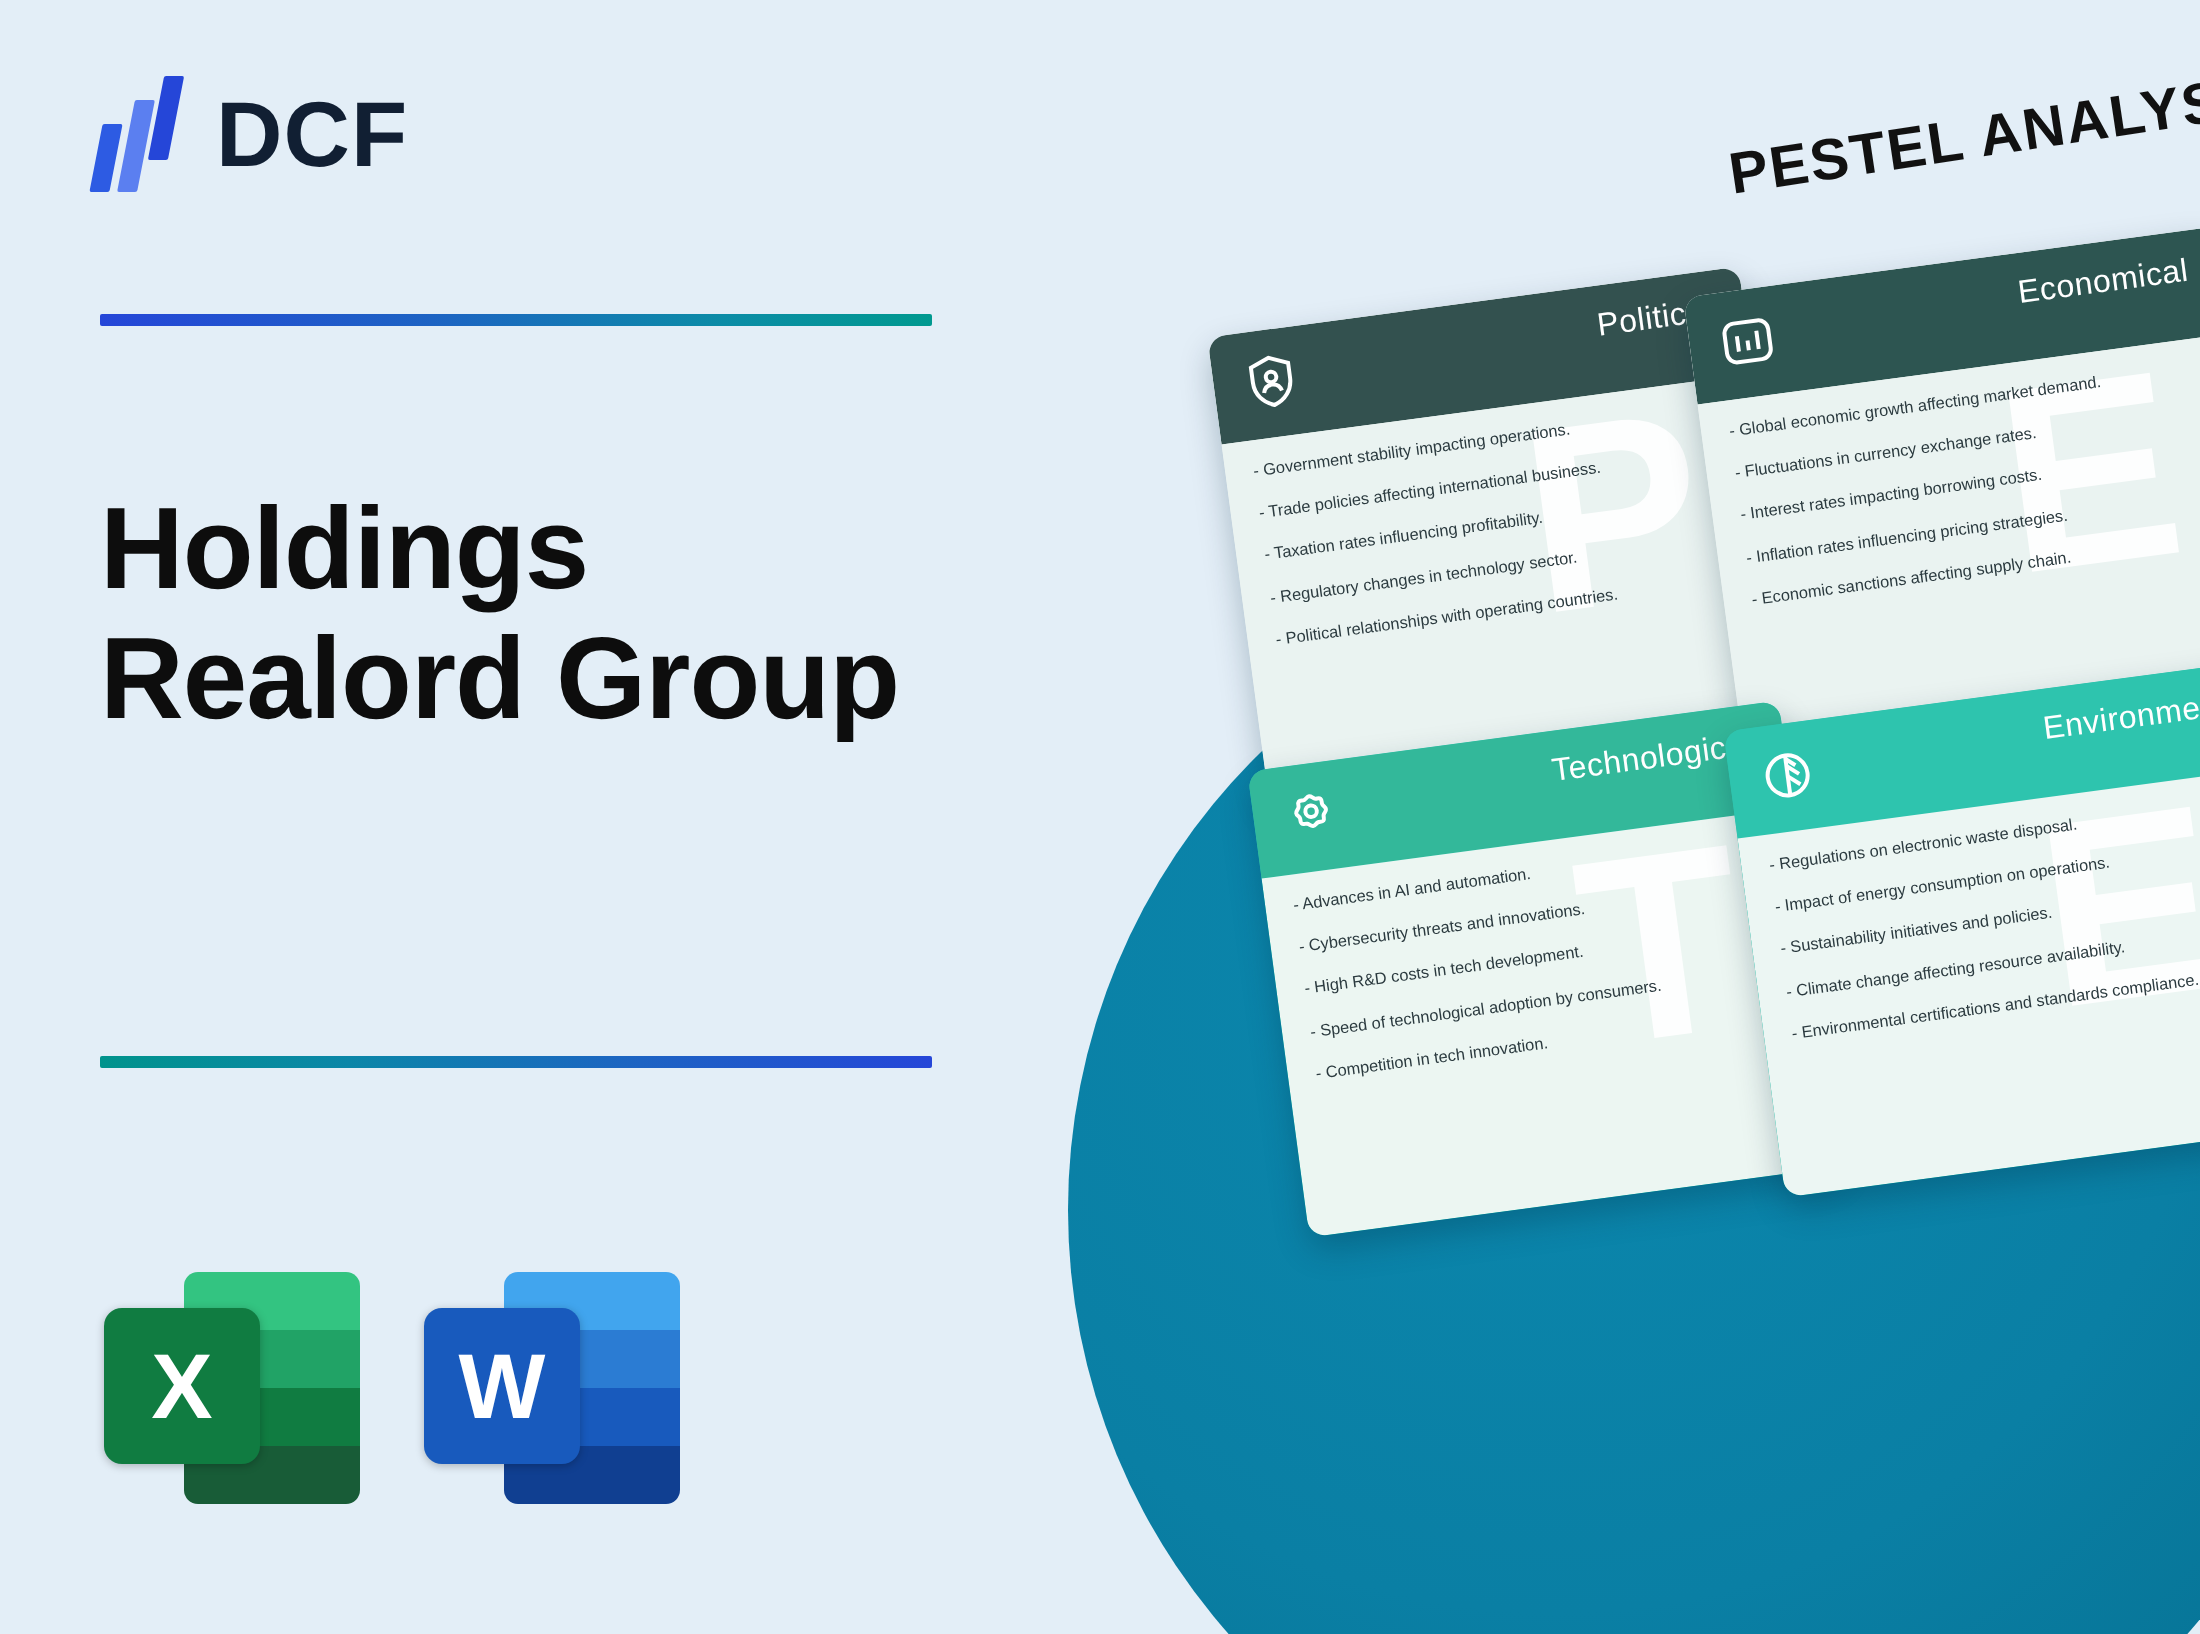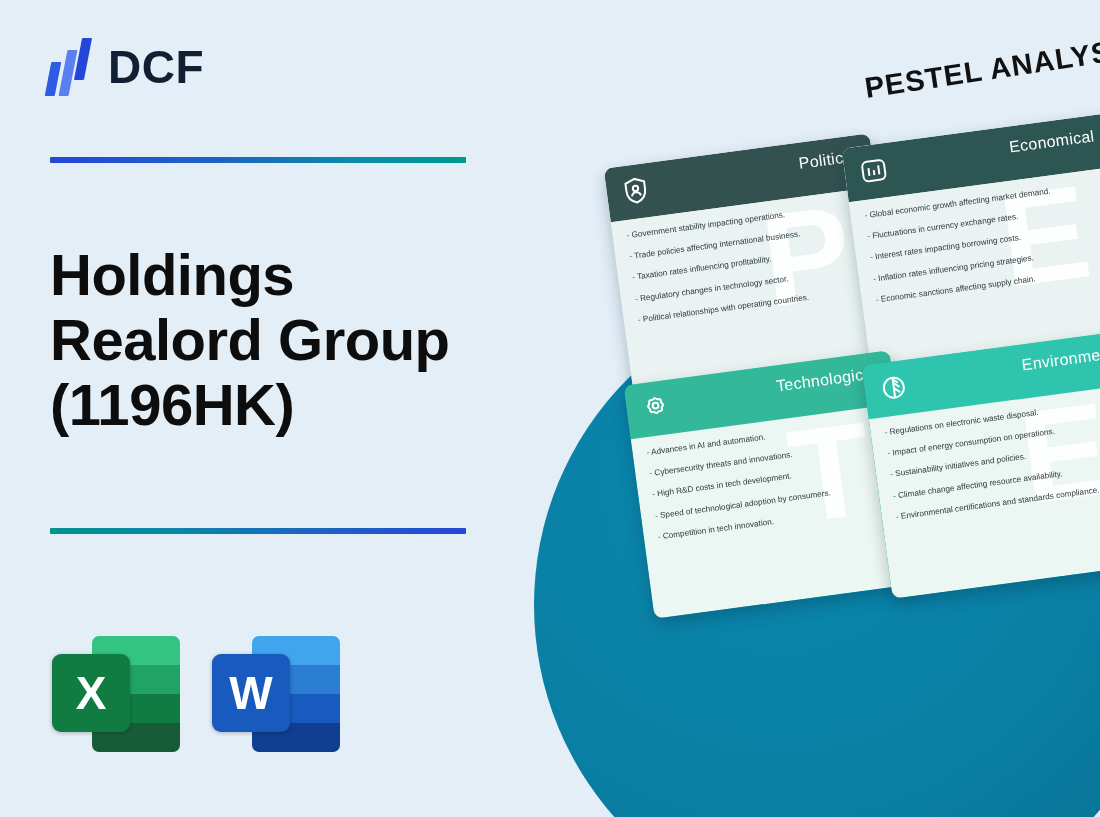--- a/index.html
+++ b/index.html
@@ -153,21 +153,20 @@
         <i></i>
     </span>
     <span class="logo-text">DCF</span>
   </div>
 
   <div class="rule rule-top"></div>
 
   <div class="headline">
     <span>Holdings</span>
     <span>Realord Group</span>
-    <span>(1196HK)</span>
   </div>
 
   <div class="rule rule-bottom"></div>
 
   <div class="office-icons">
     <div class="oi xl">
       <span class="sheet">
           <b></b>
           <b></b>
           <b></b>

